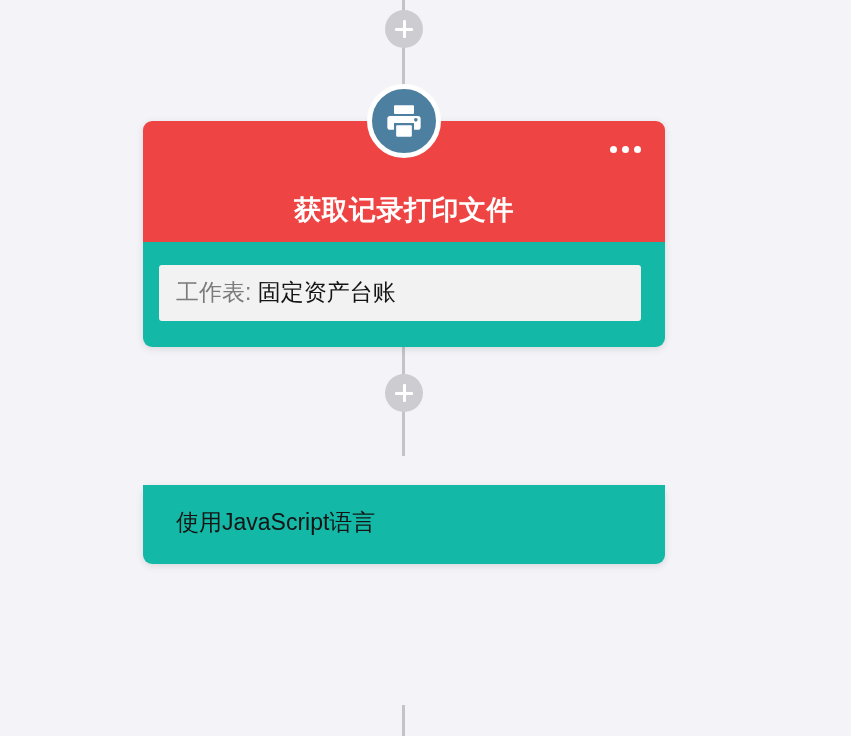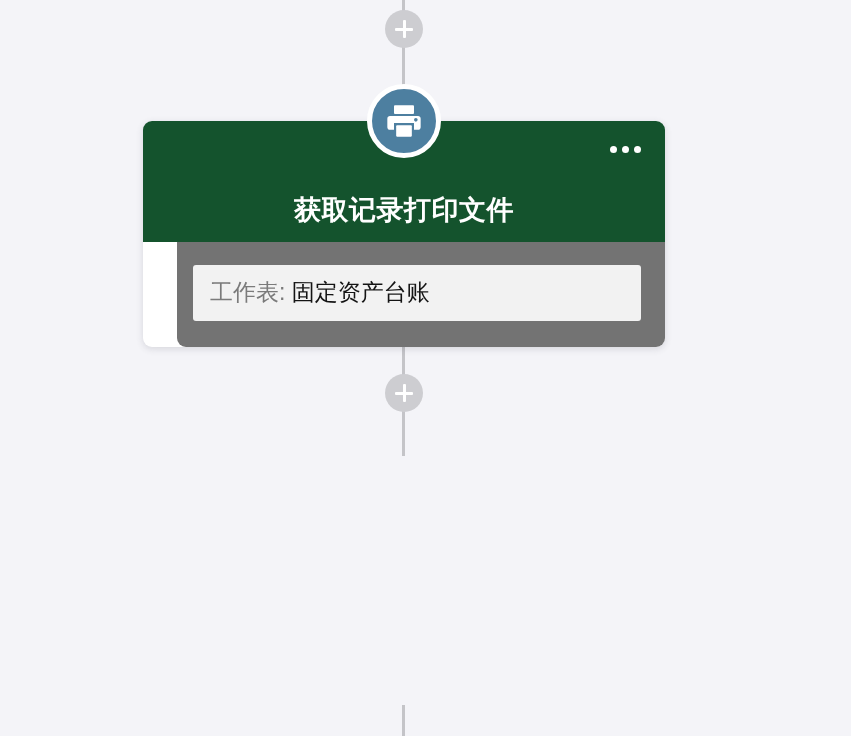--- a/index.html
+++ b/index.html
@@ -64,21 +64,21 @@
     left: 143px;
     width: 522px;
     background: #ffffff;
     border-radius: 9px;
     box-shadow: 0 2px 7px rgba(60, 60, 80, 0.16);
     z-index: 4;
   }
 
   .node-header {
     position: relative;
-    background: #14532d;
+    background: #ef4444;
     border-radius: 9px 9px 0 0;
     height: 121px;
     box-sizing: border-box;
     font-family: Liberation Serif, serif;
   }
 
   .node-title {
     position: absolute;
     left: 0;
     right: 0;
@@ -125,24 +125,23 @@
     box-sizing: border-box;
     display: flex;
     align-items: center;
     justify-content: center;
     z-index: 8;
   }
   .node-icon svg { display: block; }
 
   
   .node-body {
-    background: #737373;
+    background: #14b8a6;
     border-radius: 0 0 9px 9px;
     padding: 23px 24px 26px 16px;
-    margin-left: 34px;
   }
   .field-box {
     background: #f2f2f2;
     border-radius: 3px;
     padding: 13px 17px;
     font-size: 23px;
     line-height: 1.3;
     color: #1c1c1c;
     white-space: nowrap;
     overflow: hidden;
@@ -206,15 +205,18 @@
     </div>
   </div>
 
   <div class="plus-btn" style="left:385px; top:374px;">
     <span class="bar-h"></span>
     <span class="bar-v"></span>
   </div>
 
   <div class="node" style="top:485px;">
 
+    <div class="node-body">
+      <div class="plain-text">使用JavaScript语言</div>
+    </div>
   </div>
 
 </div>
 
 </body></html>

